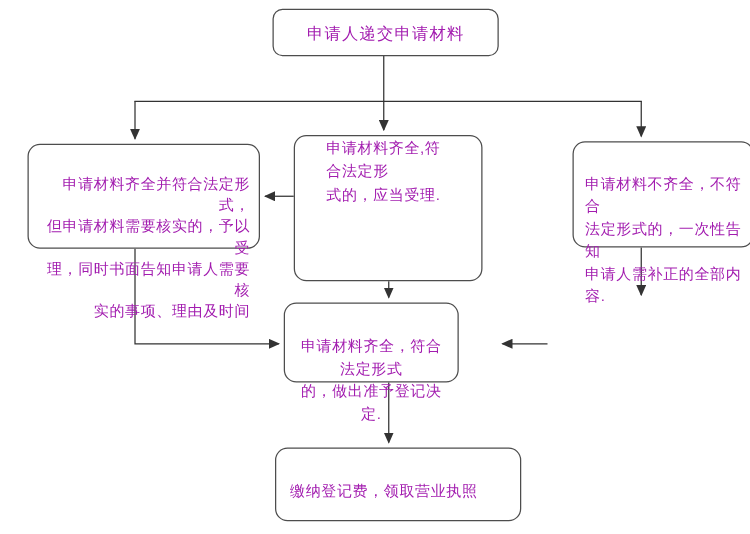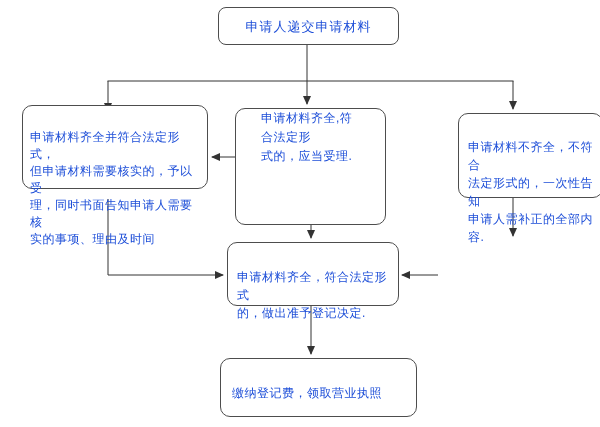--- a/index.html
+++ b/index.html
@@ -1,37 +1,37 @@
 <!DOCTYPE html>
 <html><head>
 <meta charset="utf-8">
 <style>
   html,body{margin:0;padding:0;background:#fff;}
   #stage{
     position:relative;width:600px;height:427px;background:#fff;
     font-family:"Liberation Sans","DejaVu Sans",sans-serif;
-    color:#1d4ed8;overflow:hidden;
+    color:#a21caf;overflow:hidden;
   }
   #connectors{position:absolute;left:0;top:0;width:600px;height:427px;}
   .node{
     position:absolute;box-sizing:border-box;
     border:1px solid #4d4d4d;border-radius:10px;background:#fff;
     font-size:12px;line-height:17px;letter-spacing:0.5px;
     white-space:pre-line;
   }
   .node .txt{display:block;}
   
   .n-start{left:218px;top:7px;width:181px;height:38px;border-radius:8px;
            display:flex;align-items:center;justify-content:center;
            font-size:13px;letter-spacing:1px;}
-  .n-verify{left:22px;top:105px;width:186px;height:84px;padding:6px 7px;}
+  .n-verify{left:22px;top:115px;width:186px;height:84px;padding:6px 7px;text-align:right;}
   .n-accept{left:235px;top:108px;width:151px;height:117px;padding:0 25px;
             display:flex;align-items:flex-start;line-height:19px;}
   .n-incomplete{left:438px;top:113px;width:145px;height:85px;padding:6px 9px;line-height:18px;margin-left:20px;}
-  .n-decision{left:227px;top:242px;width:172px;height:64px;padding:7px 9px;line-height:18px;}
+  .n-decision{left:227px;top:242px;width:140px;height:64px;padding:7px 9px;line-height:18px;text-align:center;}
   .n-accept2{left:438px;top:240px;width:145px;height:68px;padding:7px 9px;line-height:18px;}
   .n-license{left:220px;top:358px;width:197px;height:59px;padding:9px 11px;line-height:17px;}
 </style>
 </head>
 <body>
 
 <div id="stage">
 
   <svg id="connectors" viewBox="0 0 600 427" xmlns="http://www.w3.org/2000/svg">
     <defs>

